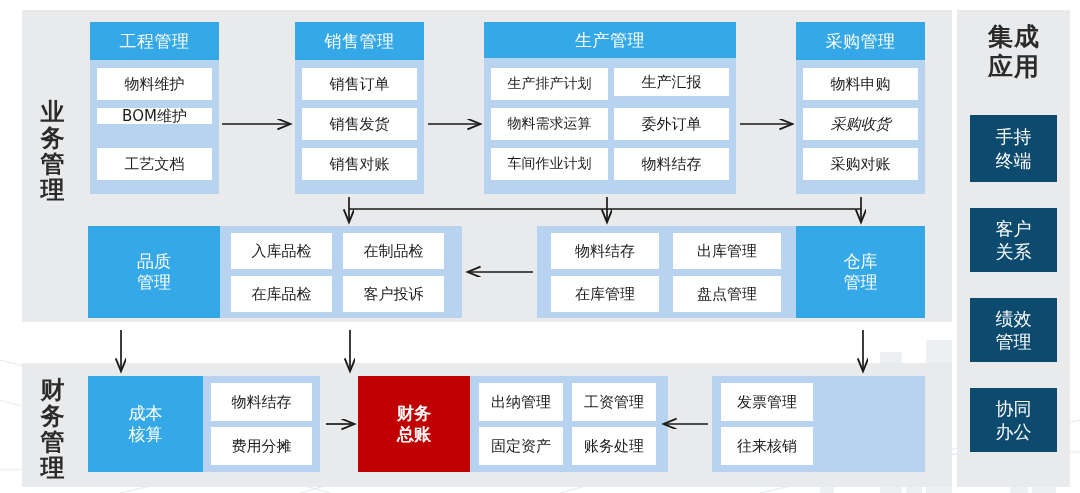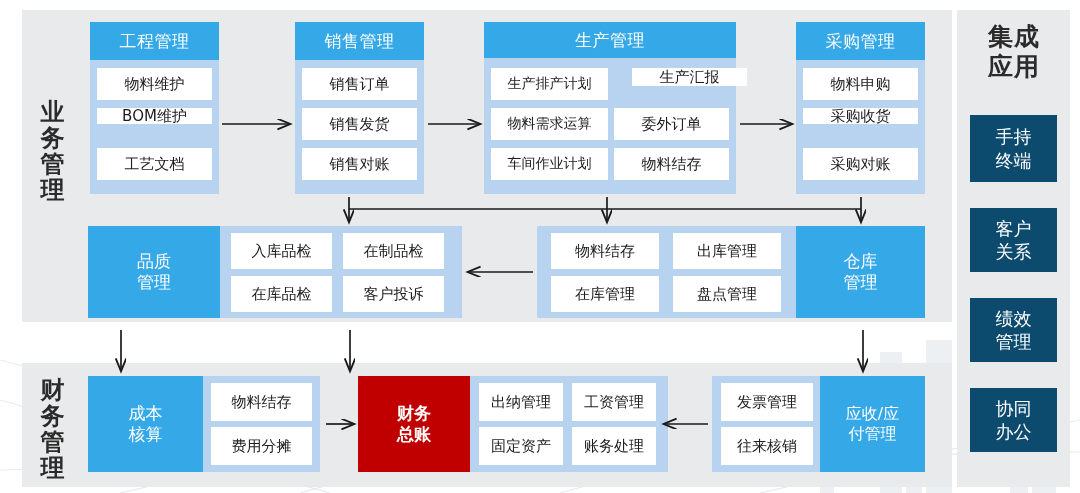--- a/index.html
+++ b/index.html
@@ -105,30 +105,30 @@
 
   <div class="card" style="left:295px;top:22px;width:129px;height:172px;"></div>
   <div class="card-head" style="left:295px;top:22px;width:129px;height:38px;">销售管理</div>
   <div class="item" style="left:302px;top:68px;width:115px;height:32px;">销售订单</div>
   <div class="item" style="left:302px;top:108px;width:115px;height:32px;">销售发货</div>
   <div class="item" style="left:302px;top:148px;width:115px;height:32px;">销售对账</div>
 
   <div class="card" style="left:484px;top:22px;width:252px;height:172px;"></div>
   <div class="card-head" style="left:484px;top:22px;width:252px;height:36px;">生产管理</div>
   <div class="item sm" style="left:491px;top:68px;width:117px;height:32px;">生产排产计划</div>
-  <div class="item" style="left:632px;top:68px;width:115px;height:18px;">生产汇报</div>
+  <div class="item" style="left:614px;top:68px;width:115px;height:28px;">生产汇报</div>
   <div class="item sm" style="left:491px;top:108px;width:117px;height:32px;">物料需求运算</div>
   <div class="item" style="left:614px;top:108px;width:115px;height:32px;">委外订单</div>
   <div class="item sm" style="left:491px;top:148px;width:117px;height:32px;">车间作业计划</div>
   <div class="item" style="left:614px;top:148px;width:115px;height:32px;">物料结存</div>
 
   <div class="card" style="left:796px;top:22px;width:129px;height:172px;"></div>
   <div class="card-head" style="left:796px;top:22px;width:129px;height:38px;">采购管理</div>
   <div class="item" style="left:803px;top:68px;width:115px;height:32px;">物料申购</div>
-  <div class="item" style="left:803px;top:108px;width:115px;height:16px;">采购收货</div>
+  <div class="item" style="left:803px;top:108px;width:115px;height:32px;font-style:italic;">采购收货</div>
   <div class="item" style="left:803px;top:148px;width:115px;height:32px;">采购对账</div>
 
   <div class="card" style="left:88px;top:226px;width:374px;height:92px;"></div>
   <div class="card-side" style="left:88px;top:226px;width:132px;height:92px;">品质<br>管理</div>
   <div class="item" style="left:231px;top:233px;width:101px;height:36px;">入库品检</div>
   <div class="item" style="left:343px;top:233px;width:101px;height:36px;">在制品检</div>
   <div class="item" style="left:231px;top:276px;width:101px;height:36px;">在库品检</div>
   <div class="item" style="left:343px;top:276px;width:101px;height:36px;">客户投诉</div>
 
   <div class="card" style="left:537px;top:226px;width:388px;height:92px;"></div>
@@ -152,21 +152,20 @@
   <div class="item" style="left:211px;top:427px;width:101px;height:38px;">费用分摊</div>
 
   <div class="card" style="left:358px;top:376px;width:310px;height:96px;"></div>
   <div class="card-side red" style="left:358px;top:376px;width:112px;height:96px;">财务<br>总账</div>
   <div class="item" style="left:479px;top:383px;width:84px;height:38px;">出纳管理</div>
   <div class="item" style="left:479px;top:427px;width:84px;height:38px;">固定资产</div>
   <div class="item" style="left:572px;top:383px;width:84px;height:38px;">工资管理</div>
   <div class="item" style="left:572px;top:427px;width:84px;height:38px;">账务处理</div>
 
   <div class="card" style="left:712px;top:376px;width:213px;height:96px;"></div>
-  <div class="card-side" style="left:820px;top:376px;width:105px;height:96px;font-size:16px;">应收/应<br>付管理</div>
   <div class="item" style="left:721px;top:383px;width:92px;height:38px;">发票管理</div>
   <div class="item" style="left:721px;top:427px;width:92px;height:38px;">往来核销</div>
 
   <div class="panel" id="panel-integration"></div>
   <div class="panel-title" id="title-integration">集成<br>应用</div>
 
   <div class="int-btn" style="top:115px;height:67px;">手持<br>终端</div>
   <div class="int-btn" style="top:208px;height:64px;">客户<br>关系</div>
   <div class="int-btn" style="top:298px;height:64px;">绩效<br>管理</div>
   <div class="int-btn" style="top:388px;height:64px;">协同<br>办公</div>

